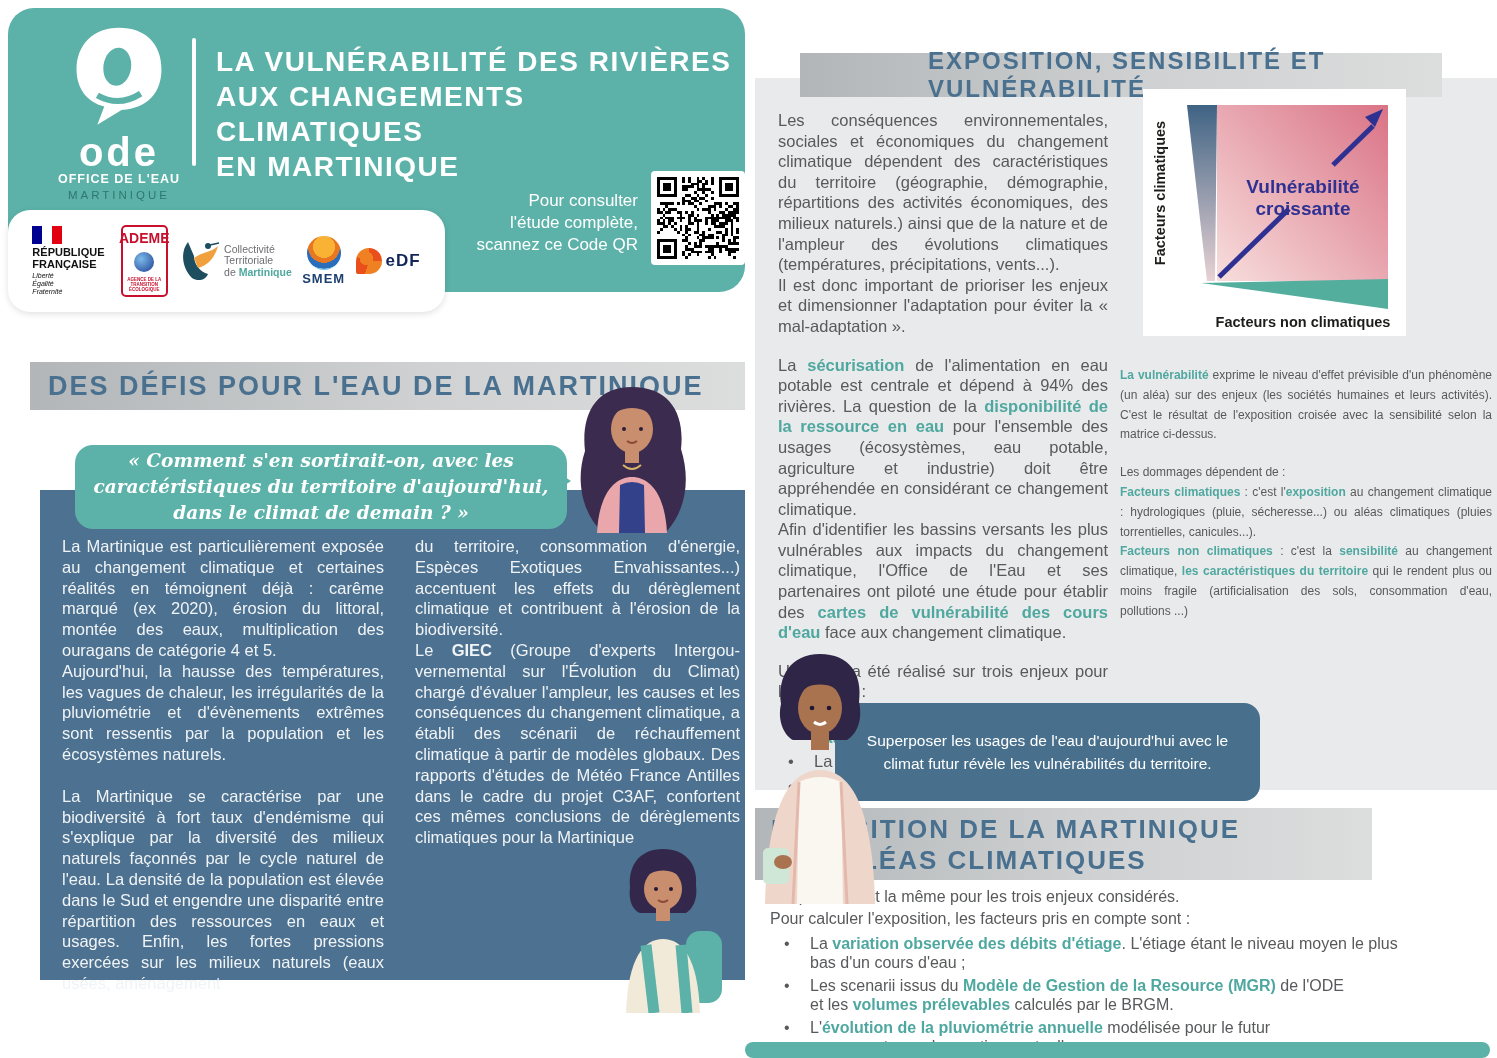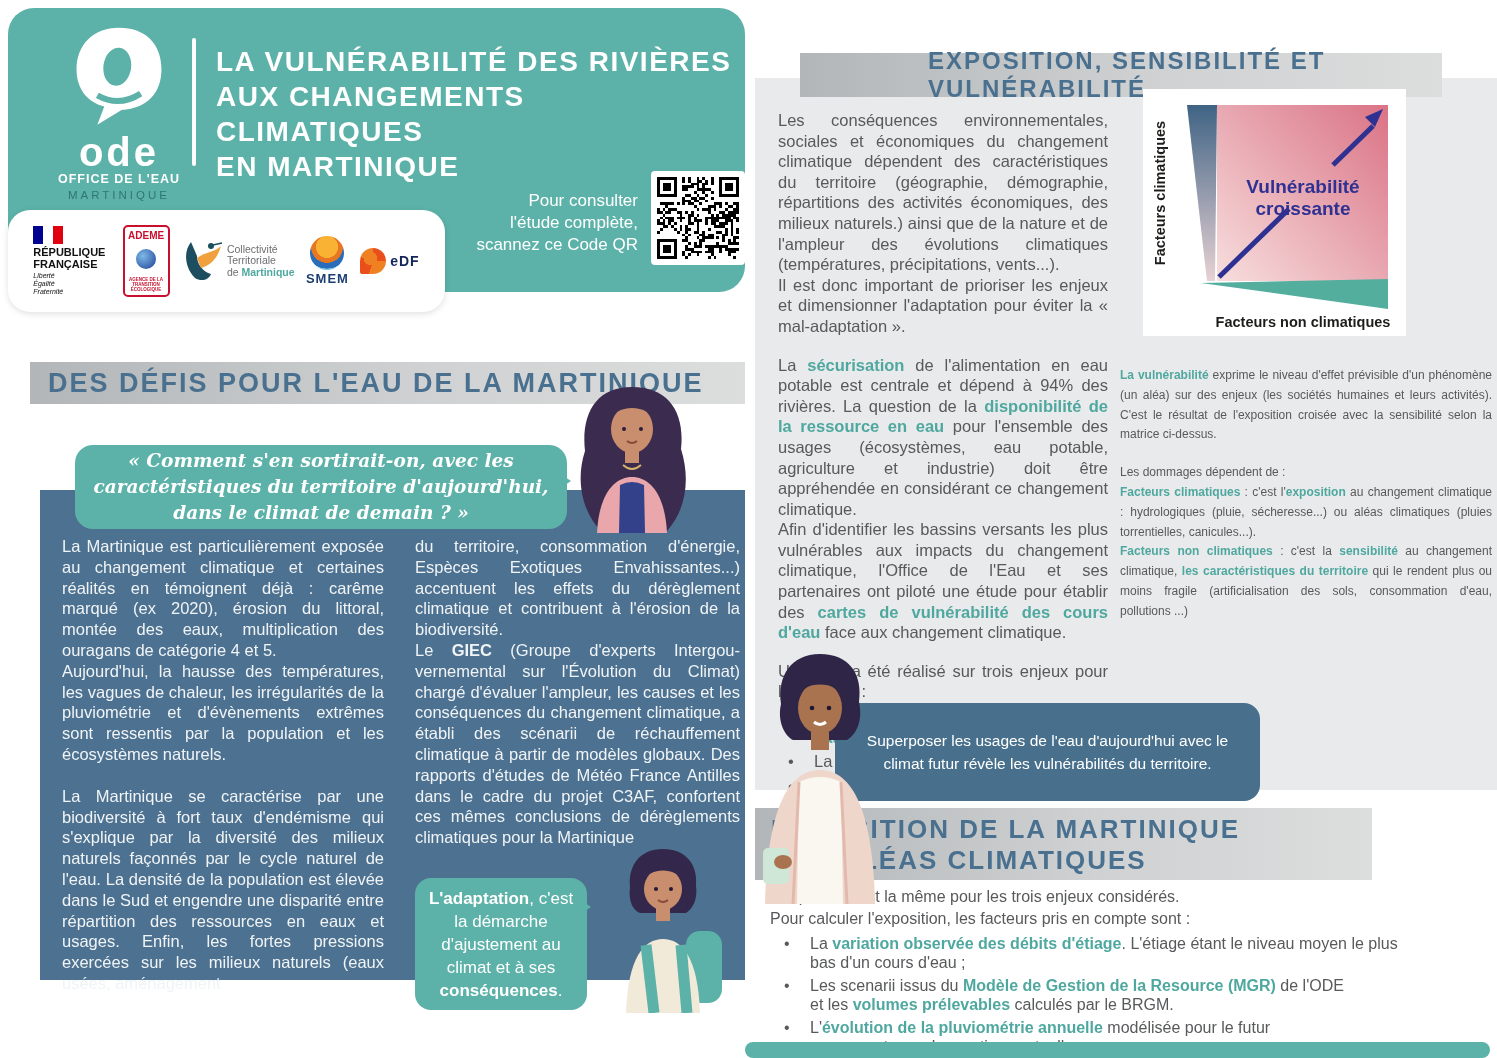--- a/index.html
+++ b/index.html
@@ -30,39 +30,39 @@
               box-shadow:0 2px 6px rgba(0,0,0,.12);display:flex;align-items:center;
               justify-content:space-evenly;padding:0 14px;box-sizing:border-box;z-index:5;}
   .rf{width:78px;text-align:left;color:#111;}
   .rf-flag{display:flex;width:30px;height:18px;margin-bottom:2px;}
   .rf-flag i{flex:1;}
   .rf-name{font-weight:bold;font-size:11px;line-height:12px;}
   .rf-motto{font-size:7px;font-style:italic;line-height:8px;margin-top:2px;}
   .ademe{width:47px;height:72px;border:2px solid #c8102e;border-radius:5px;text-align:center;
          color:#c8102e;display:flex;flex-direction:column;align-items:center;justify-content:space-between;
          padding:3px 1px;box-sizing:border-box;}
-  .ademe-name{font-weight:bold;font-size:10px;}
+  .ademe-name{font-weight:bold;font-size:14px;}
   .ademe-globe{width:20px;height:20px;border-radius:50%;background:radial-gradient(circle at 35% 35%,#7db9e8,#1c3f94);}
   .ademe-sub{font-size:4.5px;font-weight:bold;line-height:5px;}
   .ctm{display:flex;align-items:center;gap:4px;}
   .ctm-text{font-size:10.5px;line-height:11.5px;color:#6d6e71;}
   .ctm-text b{color:var(--hl);}
   .smem{text-align:center;}
   .smem-mark{width:34px;height:34px;border-radius:50%;margin:0 auto;
              background:radial-gradient(circle at 50% 32%,#f9b233 0 38%,#e87722 39% 55%,#2a6ebb 56% 75%,#7ec4e8 76%);}
   .smem-name{font-size:13px;font-weight:bold;color:#1c3f72;letter-spacing:1px;margin-top:1px;}
   .edf{display:flex;align-items:center;gap:4px;}
   .edf-mark{width:26px;height:26px;background:radial-gradient(circle at 40% 40%,#f08122 0 30%,transparent 31%),
             conic-gradient(#e94e1b 0 25%,#f08122 25% 55%,#e94e1b 55% 80%,#f08122 80%);border-radius:50% 50% 50% 10%;}
-  .edf-name{font-size:14px;font-weight:bold;color:#12265a;letter-spacing:1px;}
+  .edf-name{font-size:17px;font-weight:bold;color:#12265a;letter-spacing:1px;}
 
   
   .bar{background:linear-gradient(90deg,#b2b6b8 0%,#cfd1d2 55%,#dcdddd 100%);
        color:var(--head);font-weight:bold;display:flex;align-items:center;letter-spacing:2px;}
-  .bar-defis{left:30px;top:362px;width:715px;height:42px;font-size:27px;padding-left:18px;box-sizing:border-box;}
+  .bar-defis{left:30px;top:362px;width:715px;height:48px;font-size:27px;padding-left:18px;box-sizing:border-box;}
   .bar-expo1{left:800px;top:53px;width:642px;height:44px;font-size:24px;padding-left:128px;box-sizing:border-box;}
   .bar-expo2{left:755px;top:808px;width:617px;height:72px;font-size:26px;line-height:31px;
              padding-left:16px;box-sizing:border-box;display:block;padding-top:6px;}
 
   
   .dark-panel{left:40px;top:490px;width:705px;height:490px;background:var(--panel);}
   .body-col{color:#f0f4f6;font-size:16.5px;line-height:20.8px;text-align:justify;}
   .body-col p{margin:0;}
   .body-col p.gap{margin-top:21px;}
   .col1{left:62px;top:536px;width:322px;}
@@ -497,23 +497,20 @@
   <div class="abs body-col col1">
     <p>La Martinique est particulièrement exposée au changement climatique et certaines réalités en témoignent déjà : carême marqué (ex 2020), érosion du littoral, montée des eaux, multiplication des ouragans de catégorie 4 et 5.</p>
     <p>Aujourd'hui, la hausse des températures, les vagues de chaleur, les irrégularités de la pluviométrie et d'évènements extrêmes sont ressentis par la population et les écosystèmes naturels.</p>
     <p class="gap">La Martinique se caractérise par une biodiversité à fort taux d'endémisme qui s'explique par la diversité des milieux naturels façonnés par le cycle naturel de l'eau. La densité de la population est élevée dans le Sud et engendre une disparité entre répartition des ressources en eaux et usages. Enfin, les fortes pressions exercées sur les milieux naturels (eaux usées, aménagement</p>
   </div>
   <div class="abs body-col col2">
     <p>du territoire, consommation d'énergie, Espèces Exotiques Envahissantes...) accentuent les effets du dérèglement climatique et contribuent à l'érosion de la biodiversité.</p>
     <p><span>Le </span><span class="b">GIEC</span><span> (Groupe d'experts Intergou-vernemental sur l'Évolution du Climat) chargé d'évaluer l'ampleur, les causes et les conséquences du changement climatique, a établi des scénarii de réchauffement climatique à partir de modèles globaux. Des rapports d'études de Météo France Antilles dans le cadre du projet C3AF, confortent ces mêmes conclusions de dérèglements climatiques pour la Martinique</span></p>
   </div>
 
-  <div class="abs adapt-bubble">
-    <span><span class="b">L'adaptation</span><span>, c'est la démarche d'ajustement au climat et à ses </span><span class="b">conséquences</span><span>.</span></span>
-  </div>
 
   <svg class="abs" style="left:588px;top:845px;z-index:5" width="150" height="168" viewBox="0 0 150 168">
     <rect x="98" y="86" width="36" height="72" rx="14" fill="#5cb2a8"></rect>
     <path d="M75 4 C52 4 40 20 42 42 C40 58 46 66 52 68 L98 68 C104 64 110 56 108 40 C110 20 98 4 75 4 Z" fill="#33284b"></path>
     <ellipse cx="75" cy="44" rx="19" ry="21" fill="#c88e6d"></ellipse>
     <path d="M56 36 C60 22 90 22 94 36 C92 24 86 16 75 16 C64 16 58 24 56 36 Z" fill="#33284b"></path>
     <circle cx="68" cy="44" r="2" fill="#241a35"></circle>
       <circle cx="83" cy="44" r="2" fill="#241a35"></circle>
     <path d="M70 55 Q75 59 80 55" stroke="#8a4a3a" stroke-width="2" fill="none"></path>
     <rect x="68" y="62" width="14" height="14" fill="#c88e6d"></rect>

